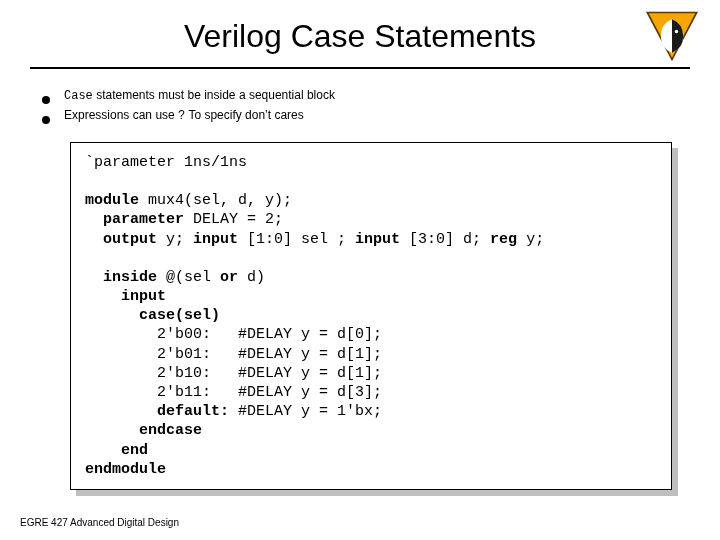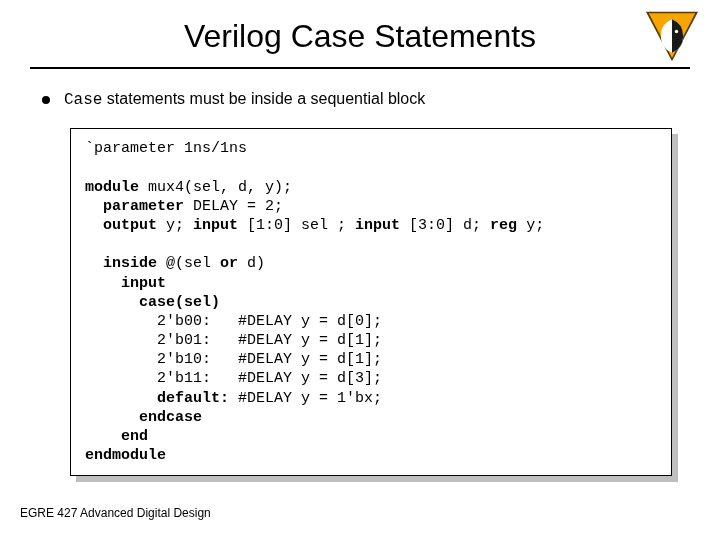--- a/index.html
+++ b/index.html
@@ -41,21 +41,21 @@
   }
   .hr {
     border: none;
     border-top: 2px solid #000;
     margin: 12px 0 18px 0;
   }
   .bullets {
     list-style: none;
     padding: 0;
     margin: 0 0 16px 8px;
-    font-size: 16px;
+    font-size: 12px;
     line-height: 1.45;
   }
   .bullets li {
     position: relative;
     padding-left: 26px;
     margin-bottom: 2px;
   }
   .bullets li::before {
     content: "";
     position: absolute;
@@ -86,22 +86,22 @@
     padding: 10px 14px 10px 14px;
     font-family: "Courier New", Courier, monospace;
     font-size: 15px;
     line-height: 1.28;
     white-space: pre;
   }
   .codebox .bold { font-weight: bold; }
   .footer {
     position: absolute;
     left: 20px;
-    bottom: 20px;
-    font-size: 12px;
+    bottom: 12px;
+    font-size: 10px;
     color: #000;
   }
 </style>
 </head>
 <body>
 
 <div class="slide">
 
   <div class="title-row">
     <div class="title">Verilog Case Statements</div>
@@ -111,20 +111,23 @@
       <path d="M50 20 Q70 28 70 50 Q70 72 50 80 L50 20 Z" fill="#1a1a1a"></path>
       <circle cx="58" cy="42" r="3" fill="#fff"></circle>
     </svg>
   </div>
 
   <hr class="hr">
 
   <ul class="bullets">
     <li>
       <span class="mono">Case</span><span> statements must be inside a sequential block</span>
+    </li>
+    <li>
+      <span>Expressions can use </span><span class="mono">?</span><span> To specify don’t cares</span>
     </li>
   </ul>
 
   <div class="codebox-wrap">
     <div class="codebox-shadow"></div>
     <div class="codebox"><span>`parameter 1ns/1ns</span>
 <span> </span>
 <span class="bold">module</span><span> mux4(sel, d, y);</span>
 <span class="bold">  parameter</span><span> DELAY = 2;</span>
 <span class="bold">  output</span><span> y; </span><span class="bold">input</span><span> [1:0] sel ; </span><span class="bold">input</span><span> [3:0] d; </span><span class="bold">reg</span><span> y;</span>

